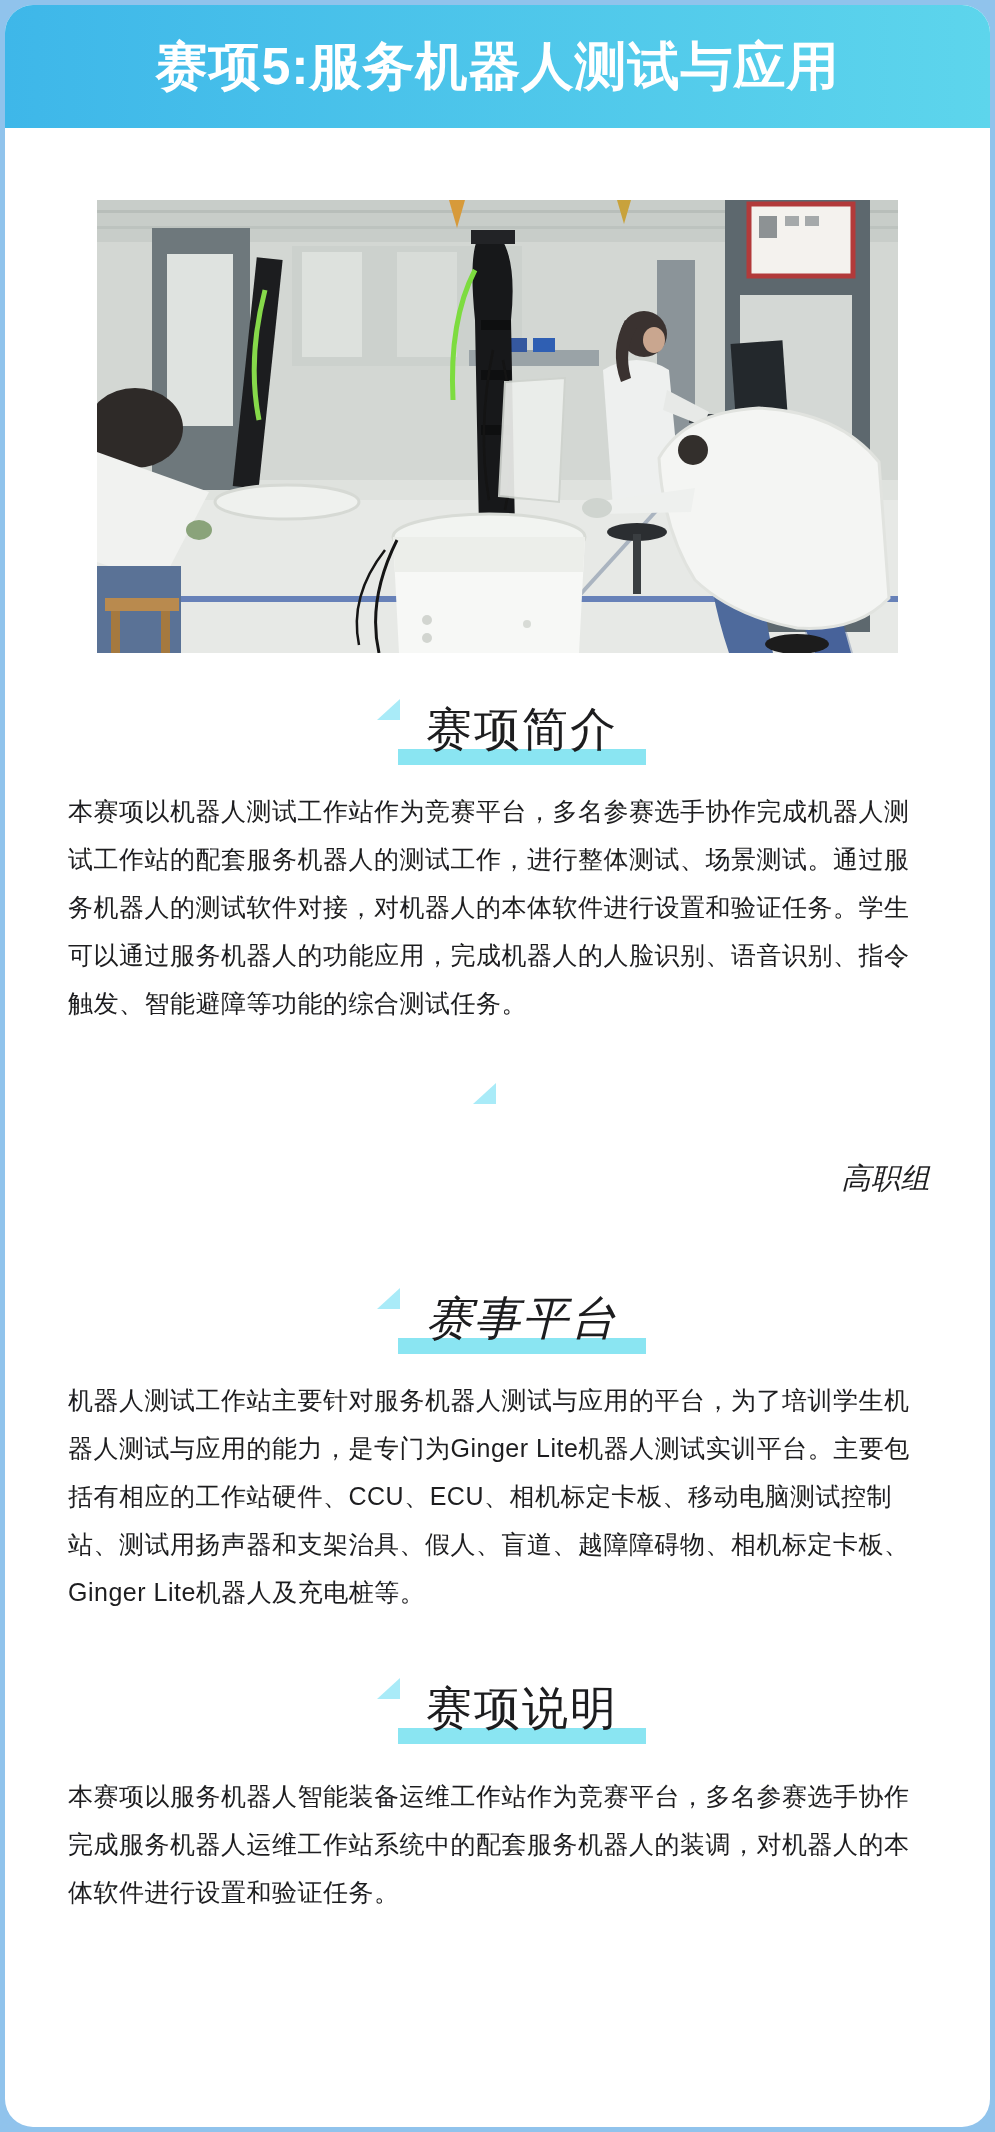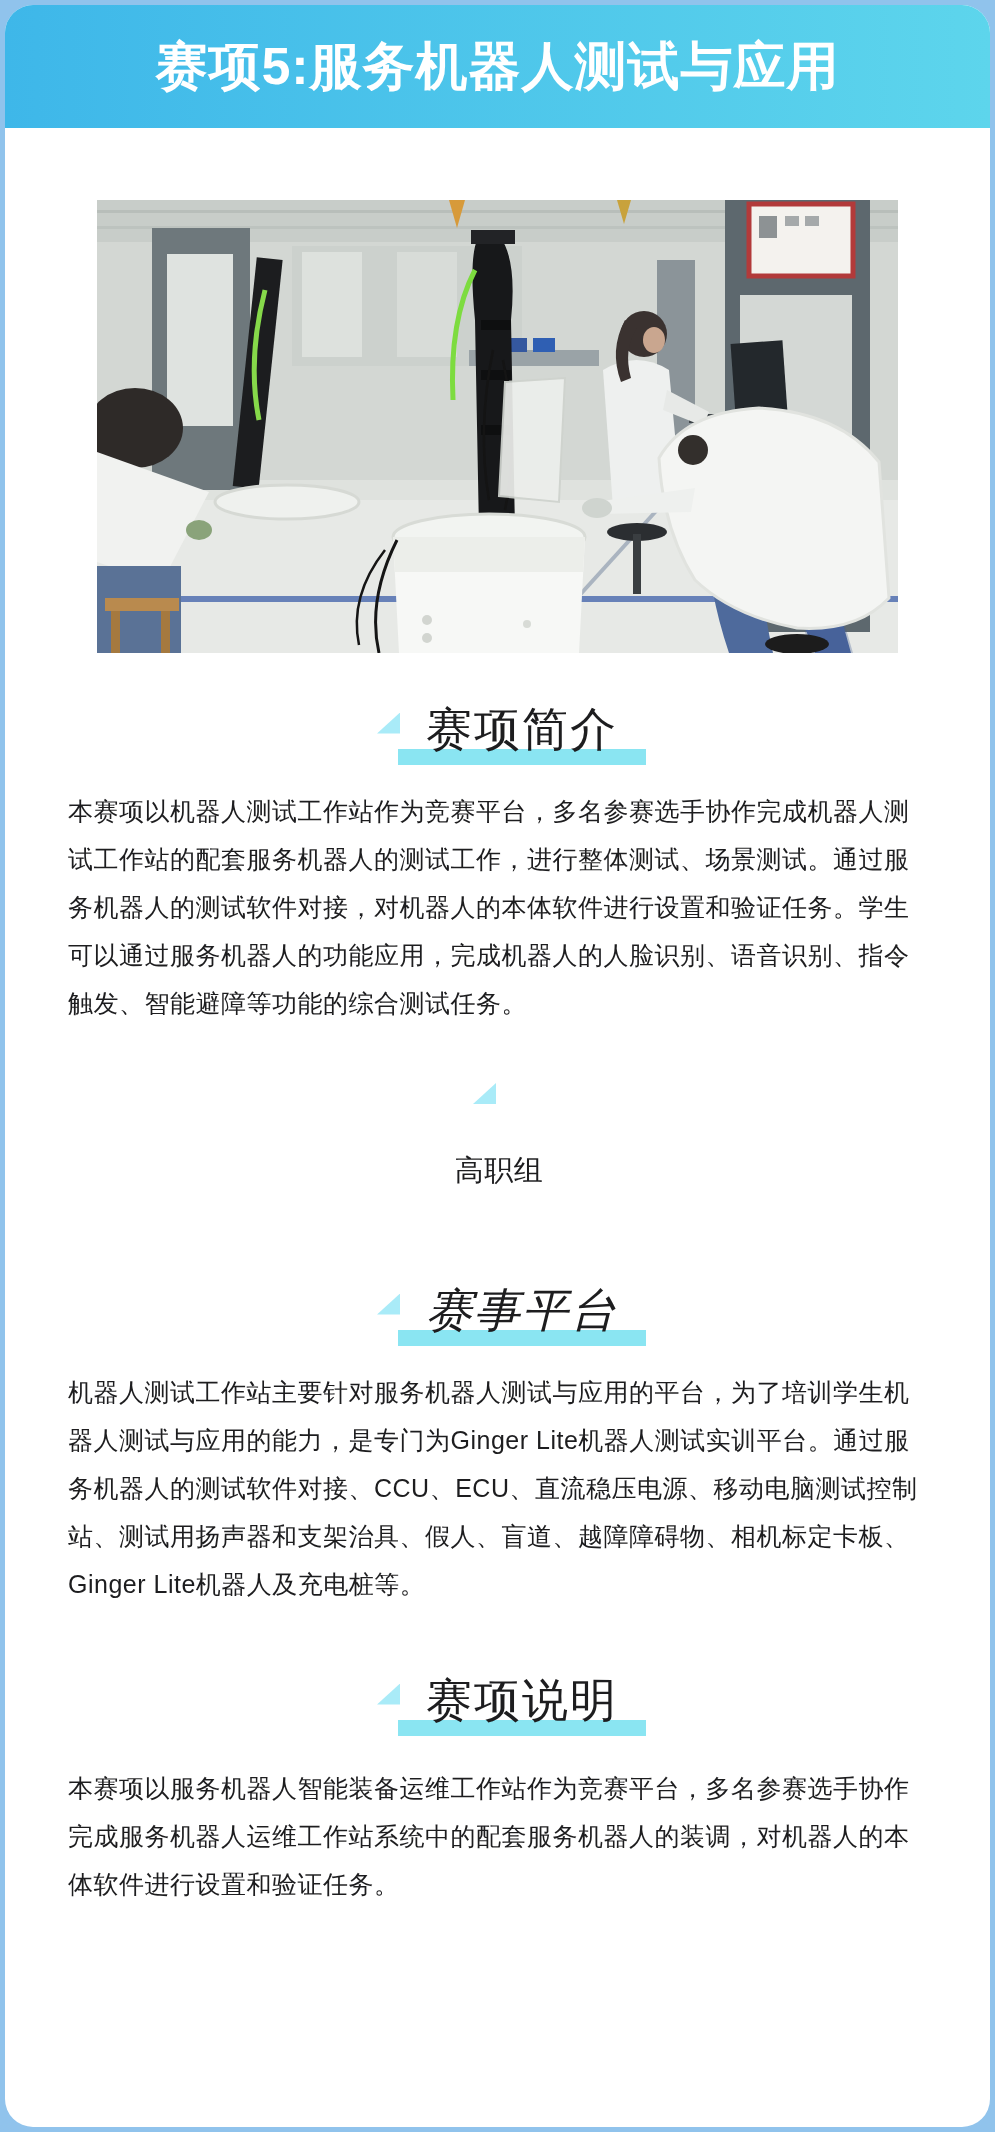--- a/index.html
+++ b/index.html
@@ -45,21 +45,21 @@
     display:block;
     width:801px; height:453px;
     margin:72px 0 0 92px;
     overflow:hidden;
     background:#d8dbd7;
   }
   .photo svg{display:block;}
   .sec-head{
     display:flex;
     justify-content:center;
-    align-items:center;
+    align-items:flex-start;
   }
   .tri{
     width:23px; height:21px;
     background:var(--marker-triangle);
     clip-path:polygon(0 100%,100% 100%,100% 0);
     margin-right:26px;
     margin-bottom:14px;
     flex:0 0 auto;
   }
   .sec-title{position:relative; display:inline-block;}
@@ -80,23 +80,24 @@
   .body-text{
     margin:26px 60px 0 63px;
     width:862px;
     font-size:25px;
     line-height:48px;
     letter-spacing:0.5px;
     color:var(--body-text);
     text-align:left;
   }
   .body-text.centered{
-    text-align:center;
-    margin-top:28px;
+    text-align:right;
+    margin-top:36px;
     font-size:29px;
+    font-style:italic;
   }
   .sec-intro .sec-head{margin-top:46px;}
   .sec-audience .sec-head{margin-top:56px;}
   .sec-platform .sec-head{margin-top:86px;font-style:italic;}
   .sec-desc .sec-head{margin-top:62px;}
   .sec-desc .body-text{margin-top:32px;}
 </style>
 </head>
 <body>
 
@@ -213,21 +214,21 @@
   </section>
 
   <section class="sec sec-platform">
     <div class="sec-head">
       <span class="tri"></span>
       <span class="sec-title">
         <span class="bar"></span>
         <span class="sec-title-text">赛事平台</span>
       </span>
     </div>
-    <p class="body-text">机器人测试工作站主要针对服务机器人测试与应用的平台，为了培训学生机器人测试与应用的能力，是专门为Ginger Lite机器人测试实训平台。通过服务机器人的测试软件对接、CCU、ECU、直流稳压电源、移动电脑测试控制站、测试用扬声器和支架治具、假人、盲道、越障障碍物、相机标定卡板、Ginger Lite机器人及充电桩等。</p>
+    <p class="body-text">机器人测试工作站主要针对服务机器人测试与应用的平台，为了培训学生机器人测试与应用的能力，是专门为Ginger Lite机器人测试实训平台。主要包括有相应的工作站硬件、CCU、ECU、相机标定卡板、移动电脑测试控制站、测试用扬声器和支架治具、假人、盲道、越障障碍物、相机标定卡板、Ginger Lite机器人及充电桩等。</p>
   </section>
 
   <section class="sec sec-desc">
     <div class="sec-head">
       <span class="tri"></span>
       <span class="sec-title">
         <span class="bar"></span>
         <span class="sec-title-text">赛项说明</span>
       </span>
     </div>

